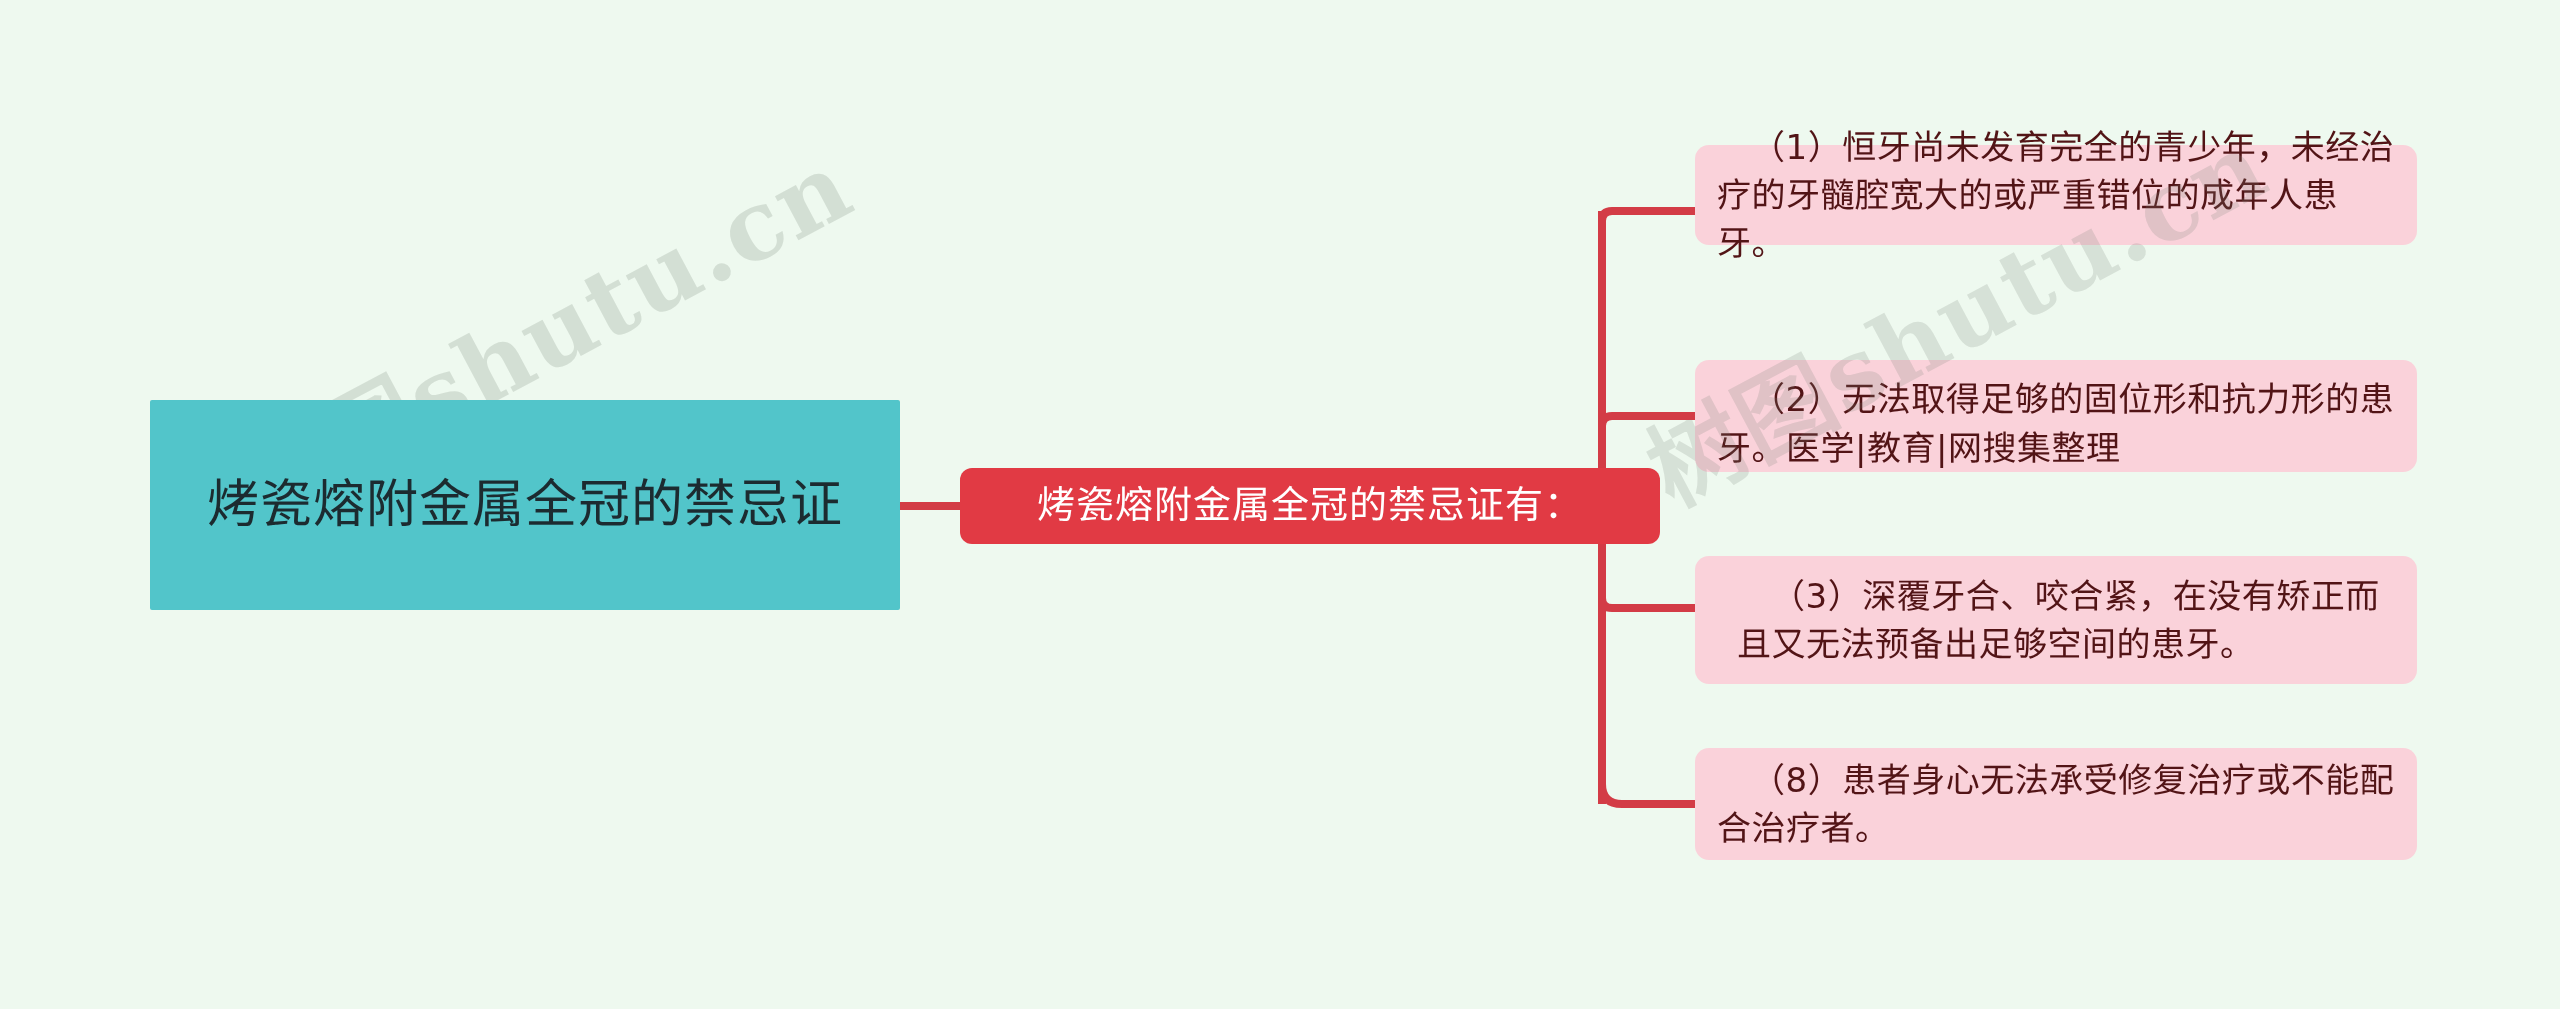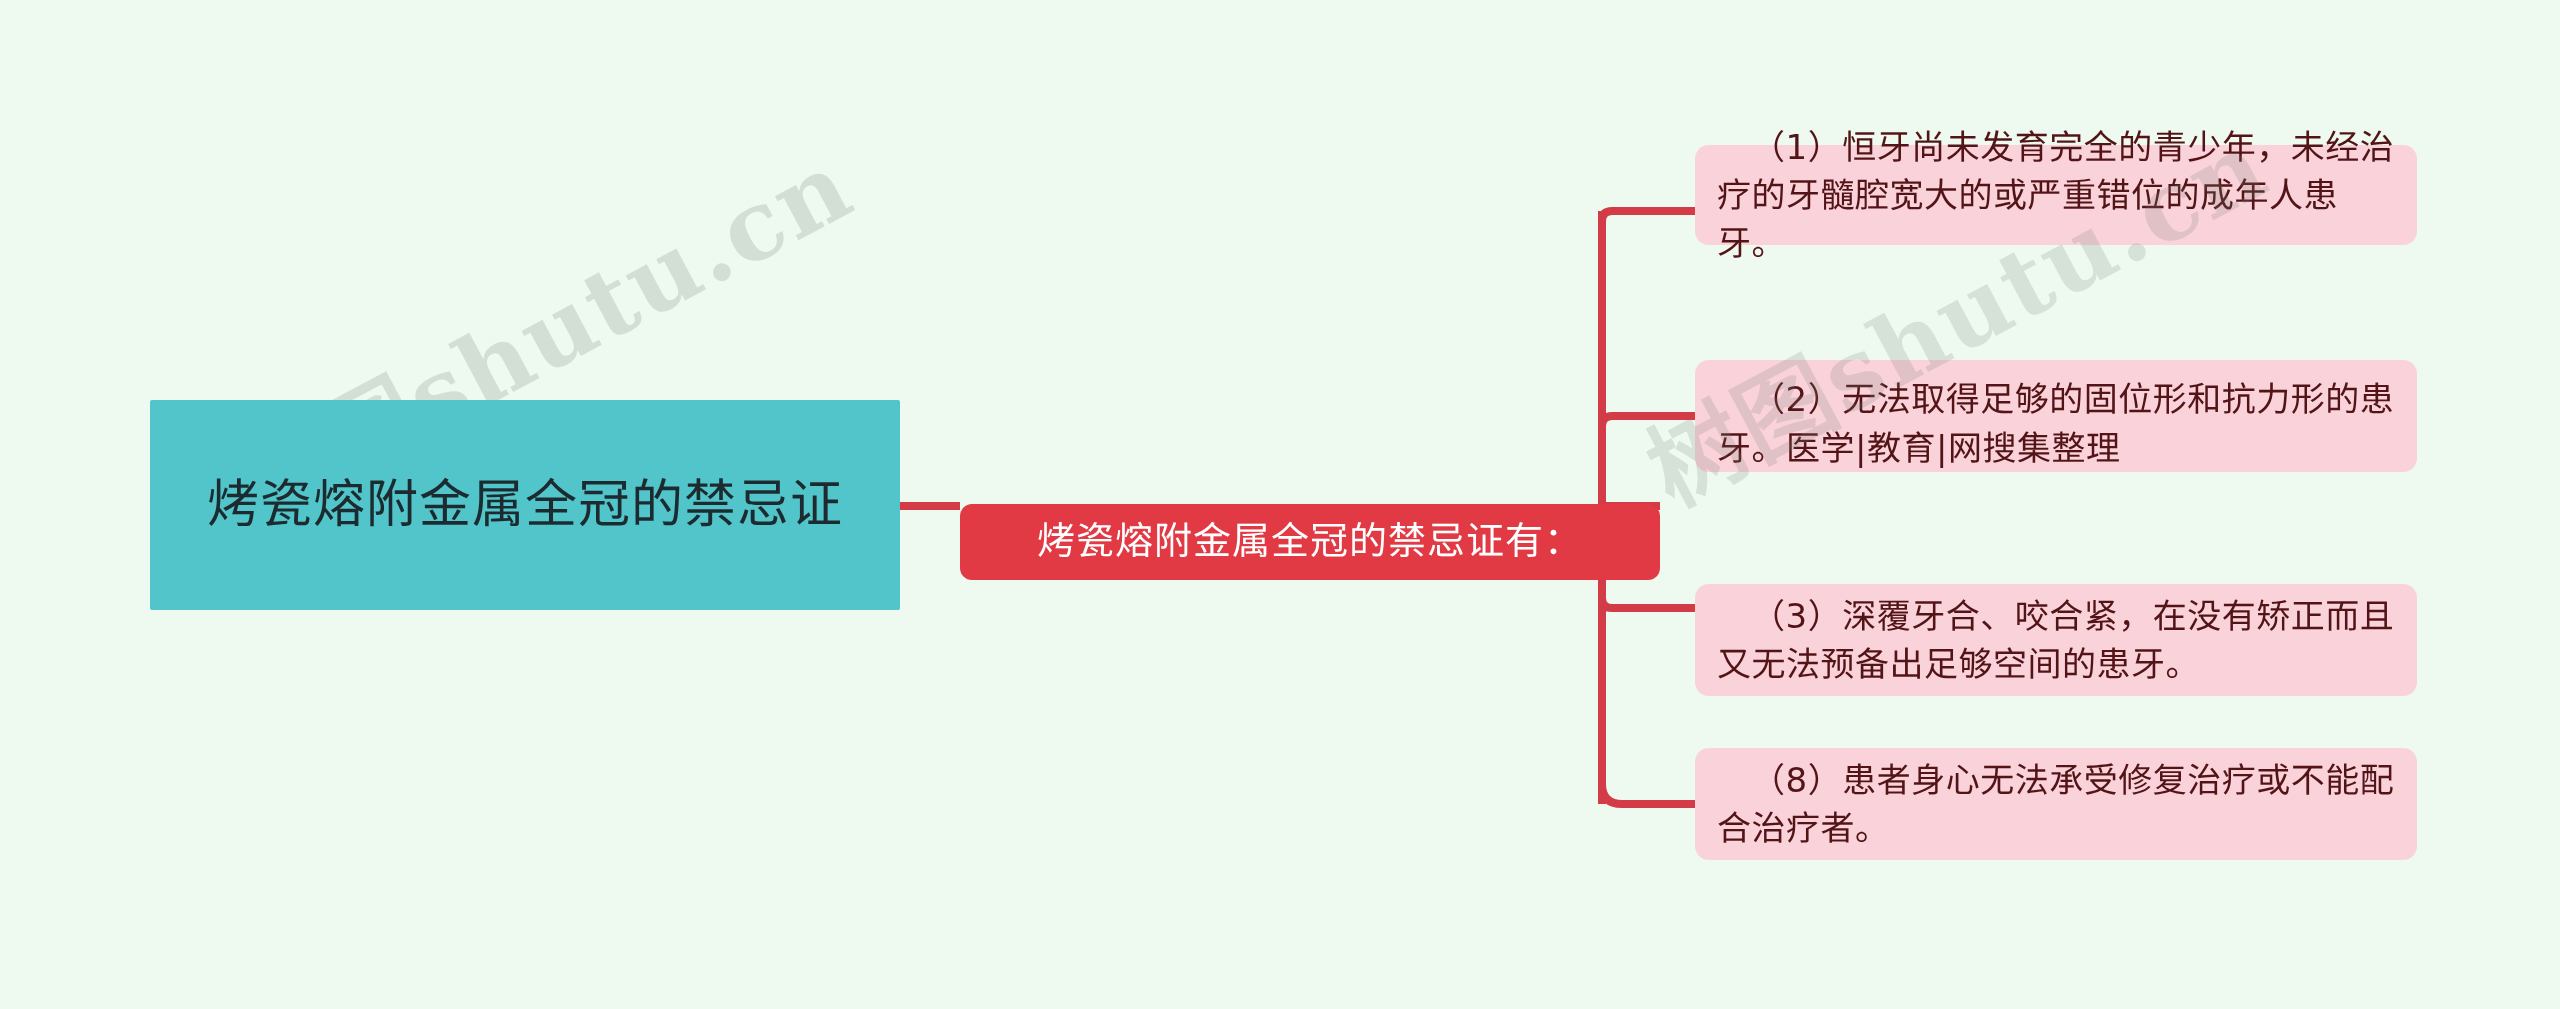--- a/index.html
+++ b/index.html
@@ -96,21 +96,20 @@
 
   
   #node-branch {
     left: 960px;
     top: 468px;
     width: 700px;
     height: 76px;
     background: #e13a44;
     border-radius: 12px;
     justify-content: center;
-    margin-top: 36px;
   }
   #node-branch .node-text {
     text-align: center;
     font-size: 38px;
     line-height: 1.1;
     color: #ffffff;
     letter-spacing: 1px;
     padding: 0 14px;
   }
 
@@ -125,21 +124,21 @@
     font-size: 34px;
     line-height: 1.42;
     color: #521416;
     text-align: left;
     padding: 0 22px;
     text-indent: 34px;
     letter-spacing: 0.5px;
   }
   #leaf-1 { top: 145px; height: 100px; }
   #leaf-2 { top: 360px; height: 112px; }
-  #leaf-3 { top: 584px; height: 112px; }
+  #leaf-3 { top: 556px; height: 128px; padding-left: 20px; }
   #leaf-4 { top: 748px; height: 112px; }
 </style>
 </head>
 <body style="background: rgb(238, 249, 239);">
 
 <div id="mindmap-canvas">
 
   <div class="watermark wm-a">树图shutu.cn</div>
 
   <svg id="connectors" viewBox="0 0 2560 1009" preserveAspectRatio="none">

